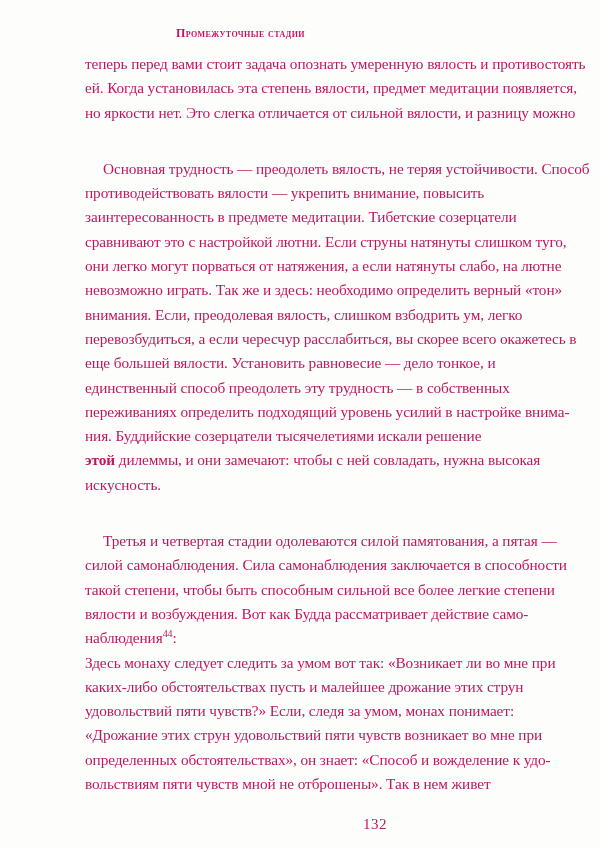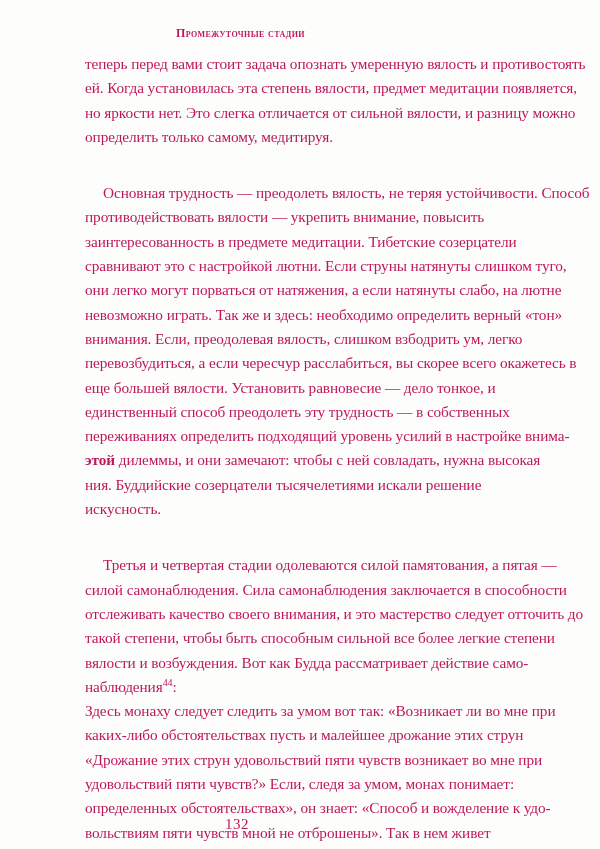--- a/index.html
+++ b/index.html
@@ -44,66 +44,64 @@
     font-size: 10px;
     line-height: 0;
     vertical-align: super;
     text-align: center;
   }
   .page-number {
     position: absolute;
     left: 87px;
     top: 816px;
     width: 300px;
-    text-align: center;
+    text-align: right;
     font-size: 15px;
     letter-spacing: 0.5px;
   }
 </style>
 </head>
 <body>
 
 <div class="page">
   <div class="running-header">Промежуточные стадии</div>
 
   <div class="body-text" id="body-text">
       <div class="paragraph">
         <div class="line"><span>теперь перед вами стоит задача опознать умеренную вялость и противостоять</span></div>
         <div class="line"><span>ей. Когда установилась эта степень вялости, предмет медитации появляется,</span></div>
         <div class="line"><span>но яркости нет. Это слегка отличается от сильной вялости, и разницу можно</span></div>
-        <div class="line"><span>определить только самому, медитируя.</span></div>
       </div>
       <div class="paragraph indent">
         <div class="line"><span>Основная трудность — преодолеть вялость, не теряя устойчивости. Способ</span></div>
         <div class="line"><span>противодействовать вялости — укрепить внимание, повысить</span></div>
         <div class="line"><span>заинтересованность в предмете медитации. Тибетские созерцатели</span></div>
         <div class="line"><span>сравнивают это с настройкой лютни. Если струны натянуты слишком туго,</span></div>
         <div class="line"><span>они легко могут порваться от натяжения, а если натянуты слабо, на лютне</span></div>
         <div class="line"><span>невозможно играть. Так же и здесь: необходимо определить верный «тон»</span></div>
         <div class="line"><span>внимания. Если, преодолевая вялость, слишком взбодрить ум, легко</span></div>
         <div class="line"><span>перевозбудиться, а если чересчур расслабиться, вы скорее всего окажетесь в</span></div>
         <div class="line"><span>еще большей вялости. Установить равновесие — дело тонкое, и</span></div>
         <div class="line"><span>единственный способ преодолеть эту трудность — в собственных</span></div>
         <div class="line"><span>переживаниях определить подходящий уровень усилий в настройке внима-</span></div>
+        <div class="line"><span>ния. Буддийские созерцатели тысячелетиями искали решение</span></div>
         <div class="line"><span class="seg-bold">этой</span><span> дилеммы, и они замечают: чтобы с ней совладать, нужна высокая</span></div>
-        <div class="line"><span>ния. Буддийские созерцатели тысячелетиями искали решение</span></div>
         <div class="line"><span>искусность.</span></div>
       </div>
       <div class="paragraph indent">
         <div class="line"><span>Третья и четвертая стадии одолеваются силой памятования, а пятая —</span></div>
         <div class="line"><span>силой самонаблюдения. Сила самонаблюдения заключается в способности</span></div>
-        <div class="line"><span>отслеживать качество своего внимания, и это мастерство следует отточить до</span></div>
         <div class="line"><span>такой степени, чтобы быть способным сильной все более легкие степени</span></div>
         <div class="line"><span>вялости и возбуждения. Вот как Будда рассматривает действие само-</span></div>
         <div class="line"><span>наблюдения</span><sup class="seg-sup">44</sup><span>:</span></div>
       </div>
       <div class="paragraph">
         <div class="line"><span>Здесь монаху следует следить за умом вот так: «Возникает ли во мне при</span></div>
         <div class="line"><span>каких-либо обстоятельствах пусть и малейшее дрожание этих струн</span></div>
+        <div class="line"><span>удовольствий пяти чувств?» Если, следя за умом, монах понимает:</span></div>
         <div class="line"><span>«Дрожание этих струн удовольствий пяти чувств возникает во мне при</span></div>
-        <div class="line"><span>удовольствий пяти чувств?» Если, следя за умом, монах понимает:</span></div>
         <div class="line"><span>определенных обстоятельствах», он знает: «Способ и вожделение к удо-</span></div>
         <div class="line"><span>вольствиям пяти чувств мной не отброшены». Так в нем живет</span></div>
       </div>
     </div>
 
   <div class="page-number">132</div>
 </div>
 
 </body></html>

